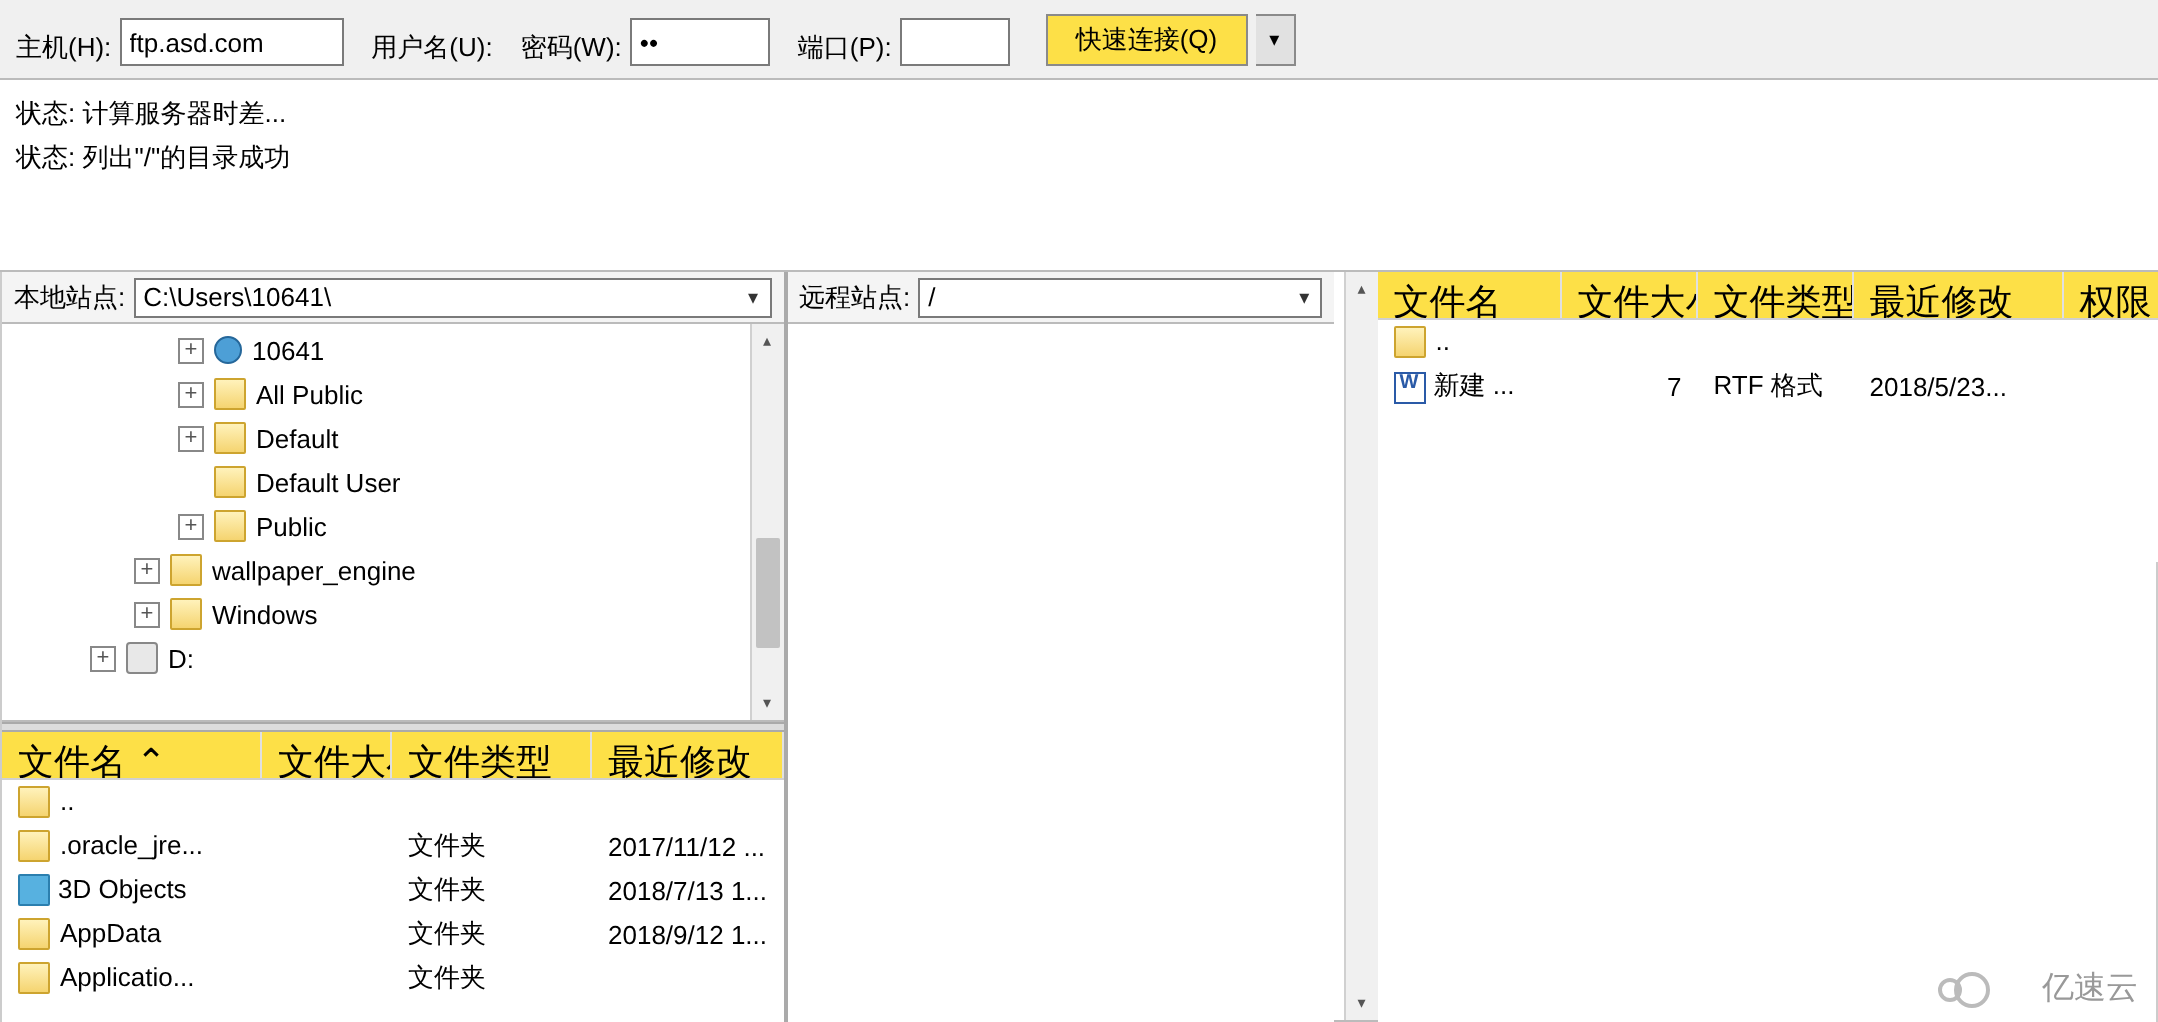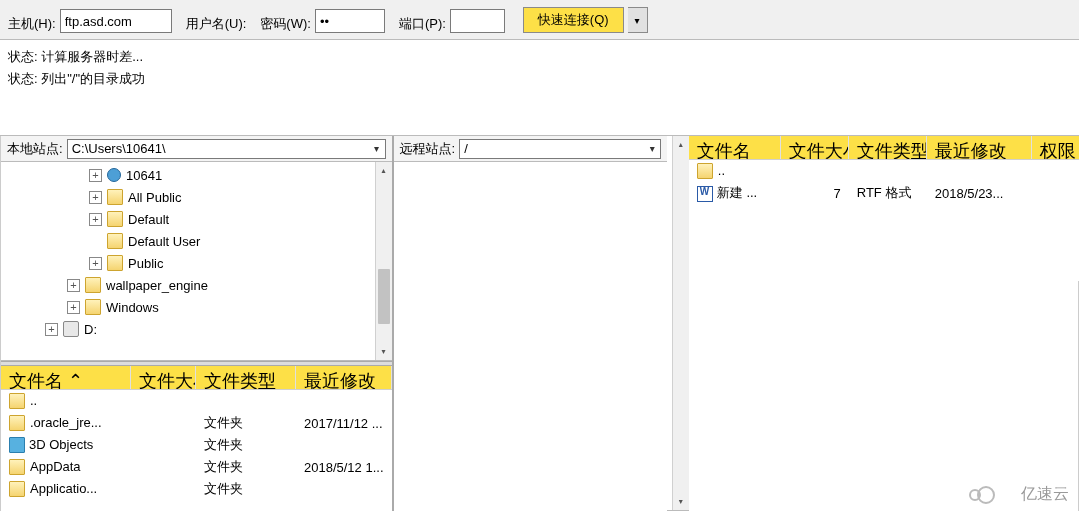--- a/index.html
+++ b/index.html
@@ -198,26 +198,27 @@
         <div class="list-row">
             <div class="col c-name-l"><span class="ico ico-folder"></span><span>.oracle_jre...</span></div>
             <div class="col c-size-l"></div>
             <div class="col c-type-l">文件夹</div>
             <div class="col c-mod-l">2017/11/12 ...</div>
           </div>
         <div class="list-row">
             <div class="col c-name-l"><span class="ico-3d"></span><span>3D Objects</span></div>
             <div class="col c-size-l"></div>
             <div class="col c-type-l">文件夹</div>
+            <div class="col c-mod-l">2018/7/13 1...</div>
           </div>
         <div class="list-row">
             <div class="col c-name-l"><span class="ico ico-folder"></span><span>AppData</span></div>
             <div class="col c-size-l"></div>
             <div class="col c-type-l">文件夹</div>
-            <div class="col c-mod-l">2018/5/12 1...</div>
+            <div class="col c-mod-l">2018/9/12 1...</div>
           </div>
         <div class="list-row">
             <div class="col c-name-l"><span class="ico ico-folder"></span><span>Applicatio...</span></div>
             <div class="col c-size-l"></div>
             <div class="col c-type-l">文件夹</div>
             <div class="col c-mod-l"></div>
           </div>
       </div>
     </div>
   </div>

